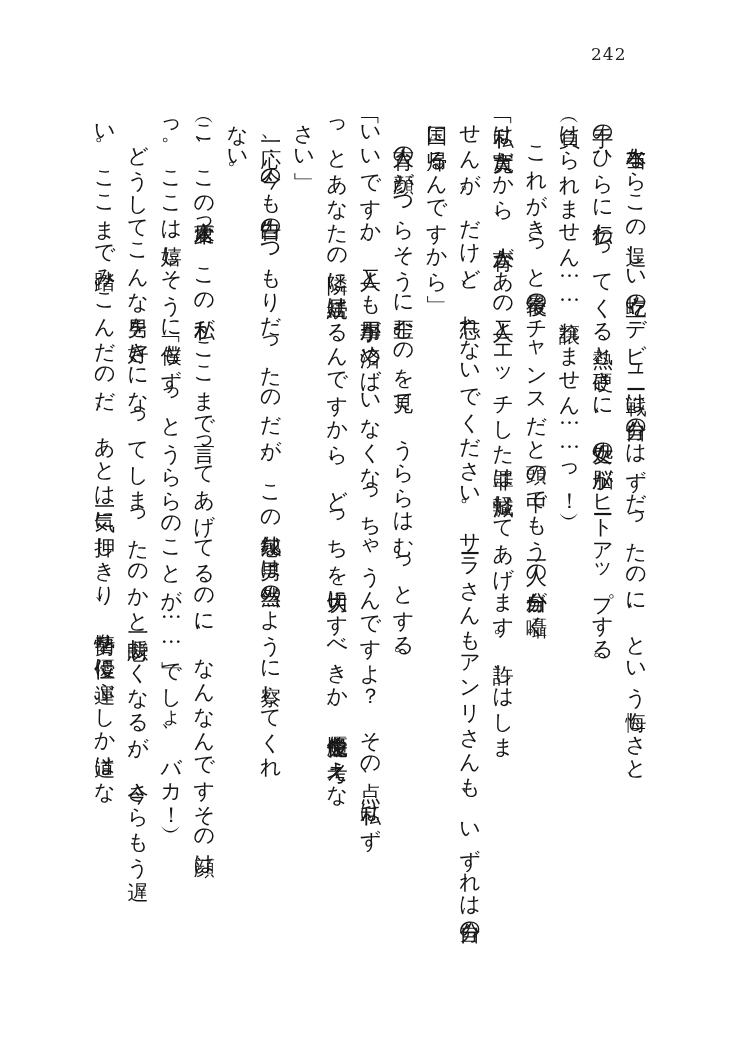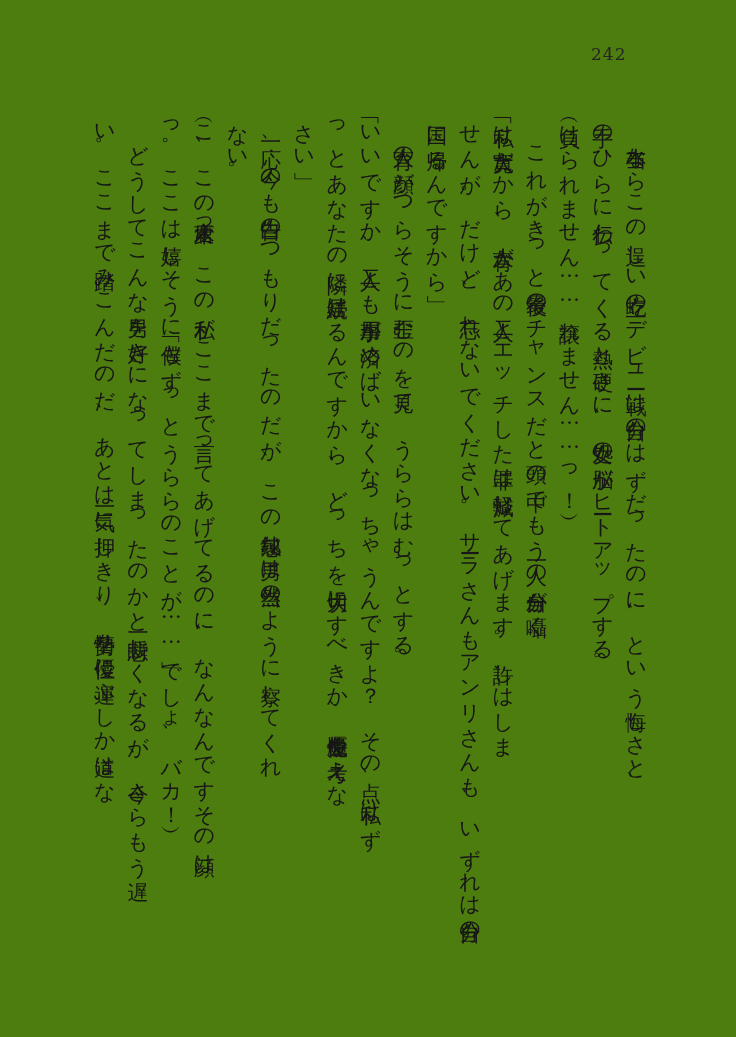--- a/index.html
+++ b/index.html
@@ -4,21 +4,21 @@
 <style>
   html, body {
     margin: 0;
     padding: 0;
     background: #e8e8e8;
   }
   .page {
     position: relative;
     width: 736px;
     height: 1037px;
-    background: #4d7c0f;
+    background: #ffffff;
     overflow: hidden;
     font-family: "DejaVu Serif", "Liberation Serif", serif;
     color: #1a1a1a;
   }
   .page-number {
     position: absolute;
     top: 44px;
     left: 591px;
     font-size: 17px;
     letter-spacing: 1px;

